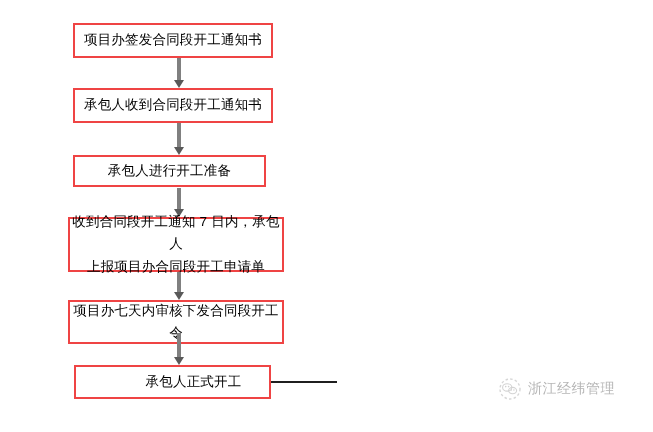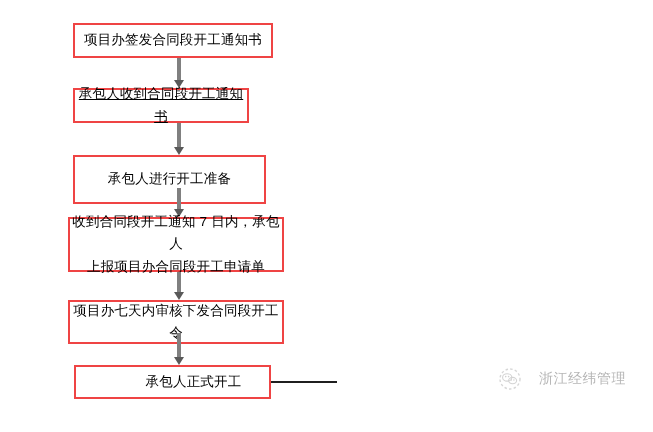--- a/index.html
+++ b/index.html
@@ -35,22 +35,22 @@
     text-align: center;
     color: #000000;
     font-size: 13.5px;
     line-height: 1.65;
     letter-spacing: 0.2px;
     white-space: pre-line;
     font-family: "Liberation Sans", "DejaVu Sans", sans-serif;
   }
 
   .node-1 { left: 73px;  top: 23px;  width: 200px; height: 35px; }
-  .node-2 { left: 73px;  top: 88px;  width: 176px; height: 35px; text-decoration: underline; }
-  .node-3 { left: 73px;  top: 155px; width: 193px; height: 49px; }
+  .node-2 { left: 73px;  top: 88px;  width: 200px; height: 35px; }
+  .node-3 { left: 73px;  top: 155px; width: 193px; height: 32px; }
   .node-4 { left: 68px;  top: 217px; width: 216px; height: 55px; }
   .node-5 { left: 68px;  top: 300px; width: 216px; height: 44px; }
   .node-6 { left: 74px;  top: 365px; width: 197px; height: 34px; padding-left: 42px; }
   .node-7 { left: 337px; top: 355px; width: 163px; height: 65px; }
 
   
   .connector {
     position: absolute;
     width: 4px;
     background: #808080;
@@ -80,24 +80,24 @@
     top: 381px;
     width: 66px;
     height: 2px;
     background: #1f1f1f;
   }
 
   
   .watermark {
     position: absolute;
     left: 497px;
-    top: 366px;
+    top: 376px;
     display: flex;
     align-items: center;
-    gap: 16px;
+    gap: 5px;
     opacity: 0.55;
   }
   .wm-icon {
     width: 26px;
     height: 26px;
     flex: 0 0 26px;
     position: relative;
   }
   .wm-icon svg { display: block; }
   .wm-text {

